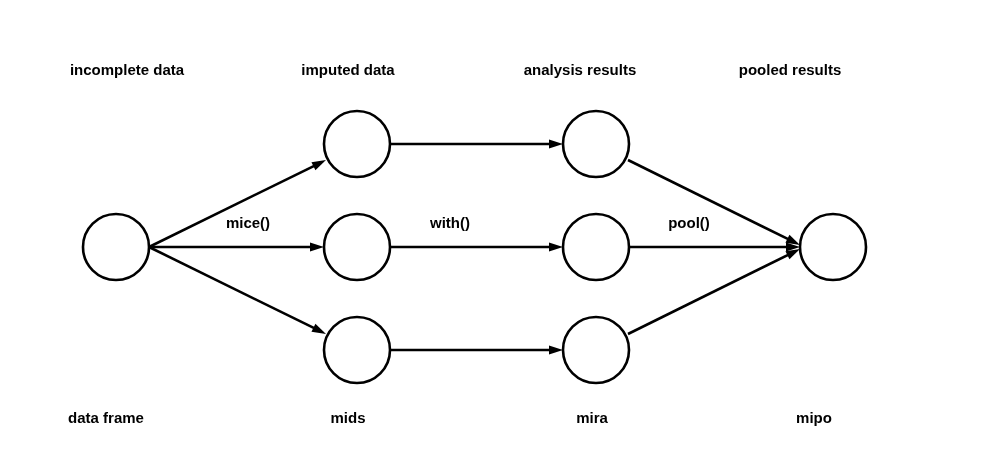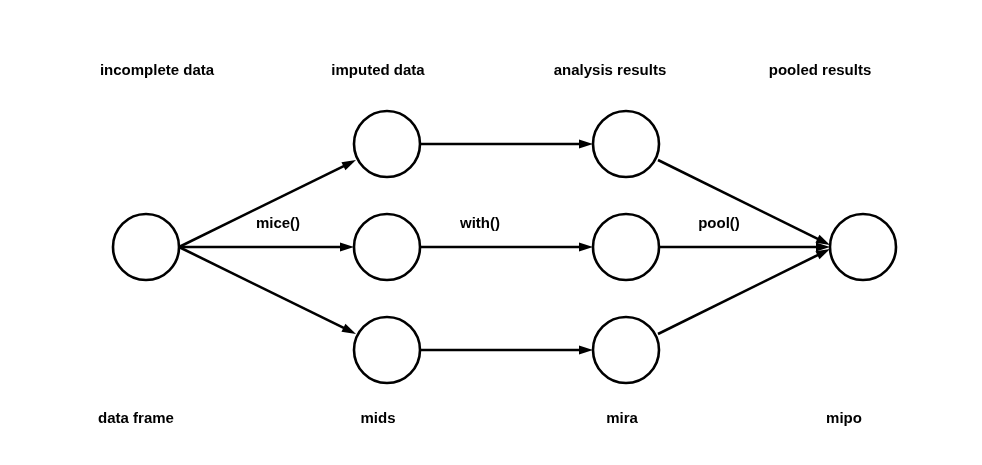--- a/index.html
+++ b/index.html
@@ -12,21 +12,20 @@
     width: 982px;
     height: 465px;
     font-family: "Liberation Sans", sans-serif;
     overflow: hidden;
   }
   #diagram-root {
     position: relative;
     width: 948px;
     height: 465px;
     background: #5eead4;
-    margin-left: 30px;
   }
   svg#flow-svg {
     display: block;
     width: 982px;
     height: 465px;
     background: #ffffff;
   }
   .node-circle {
     fill: #ffffff;
     stroke: #000000;

